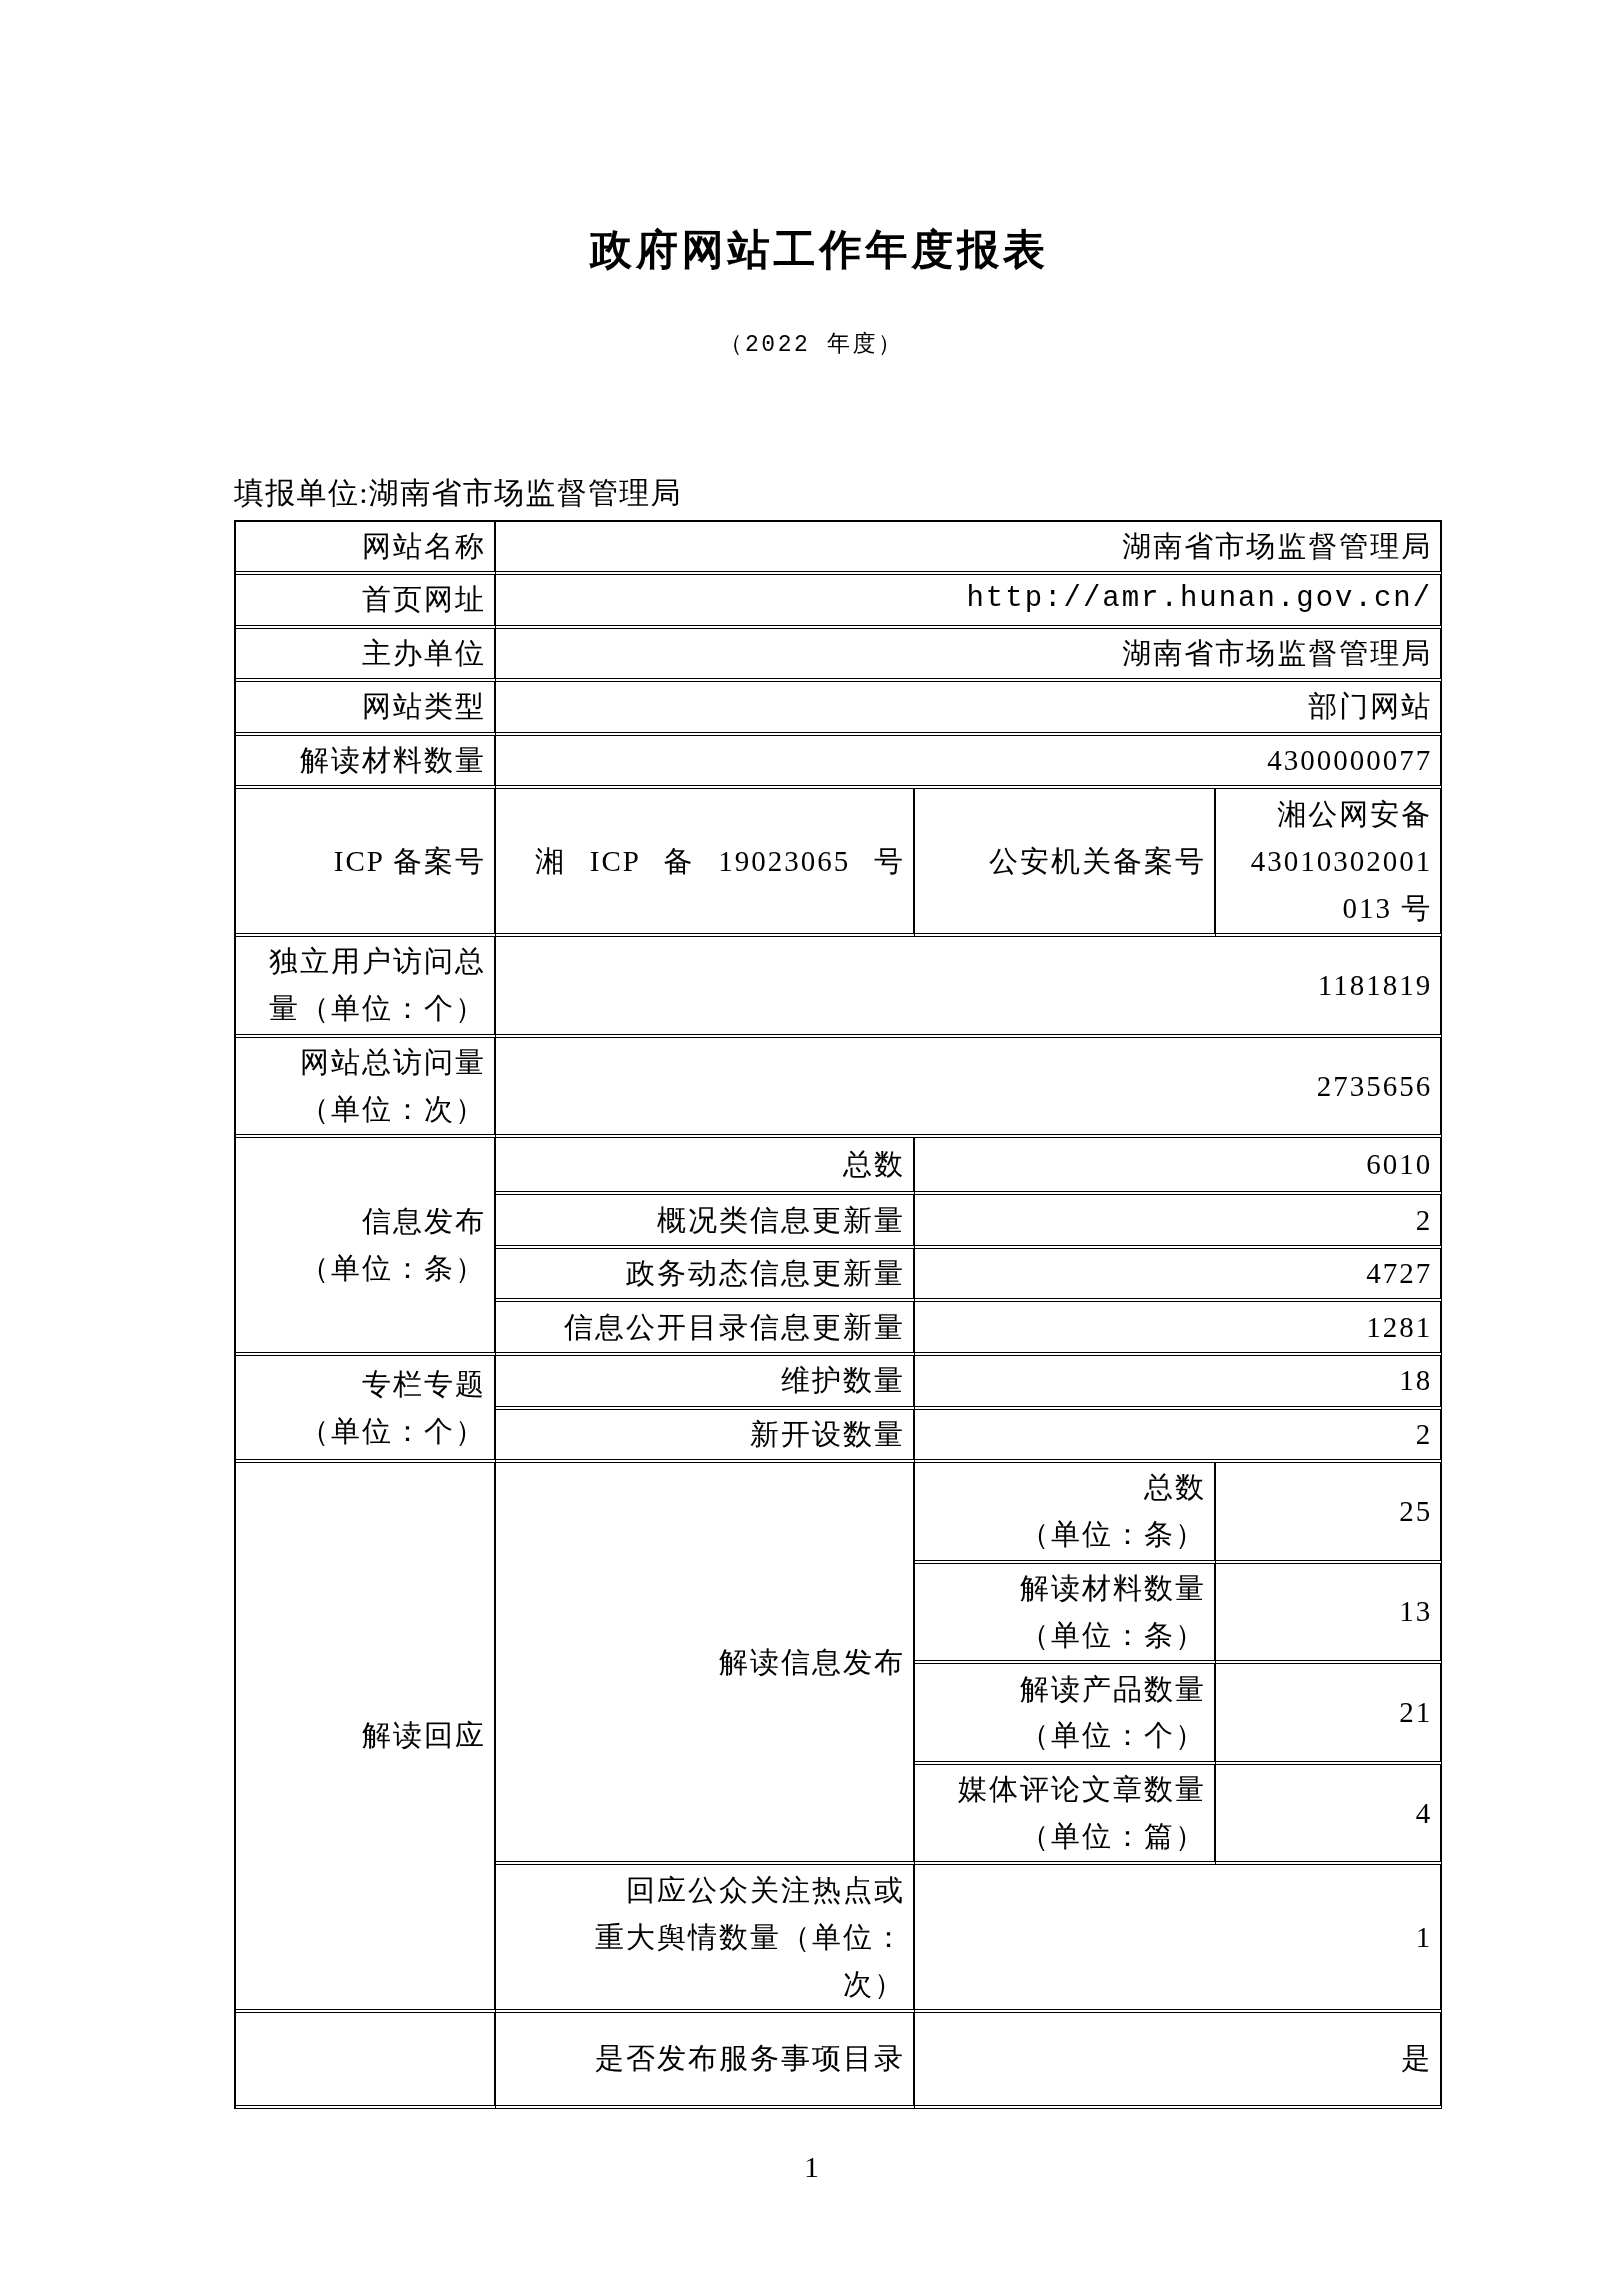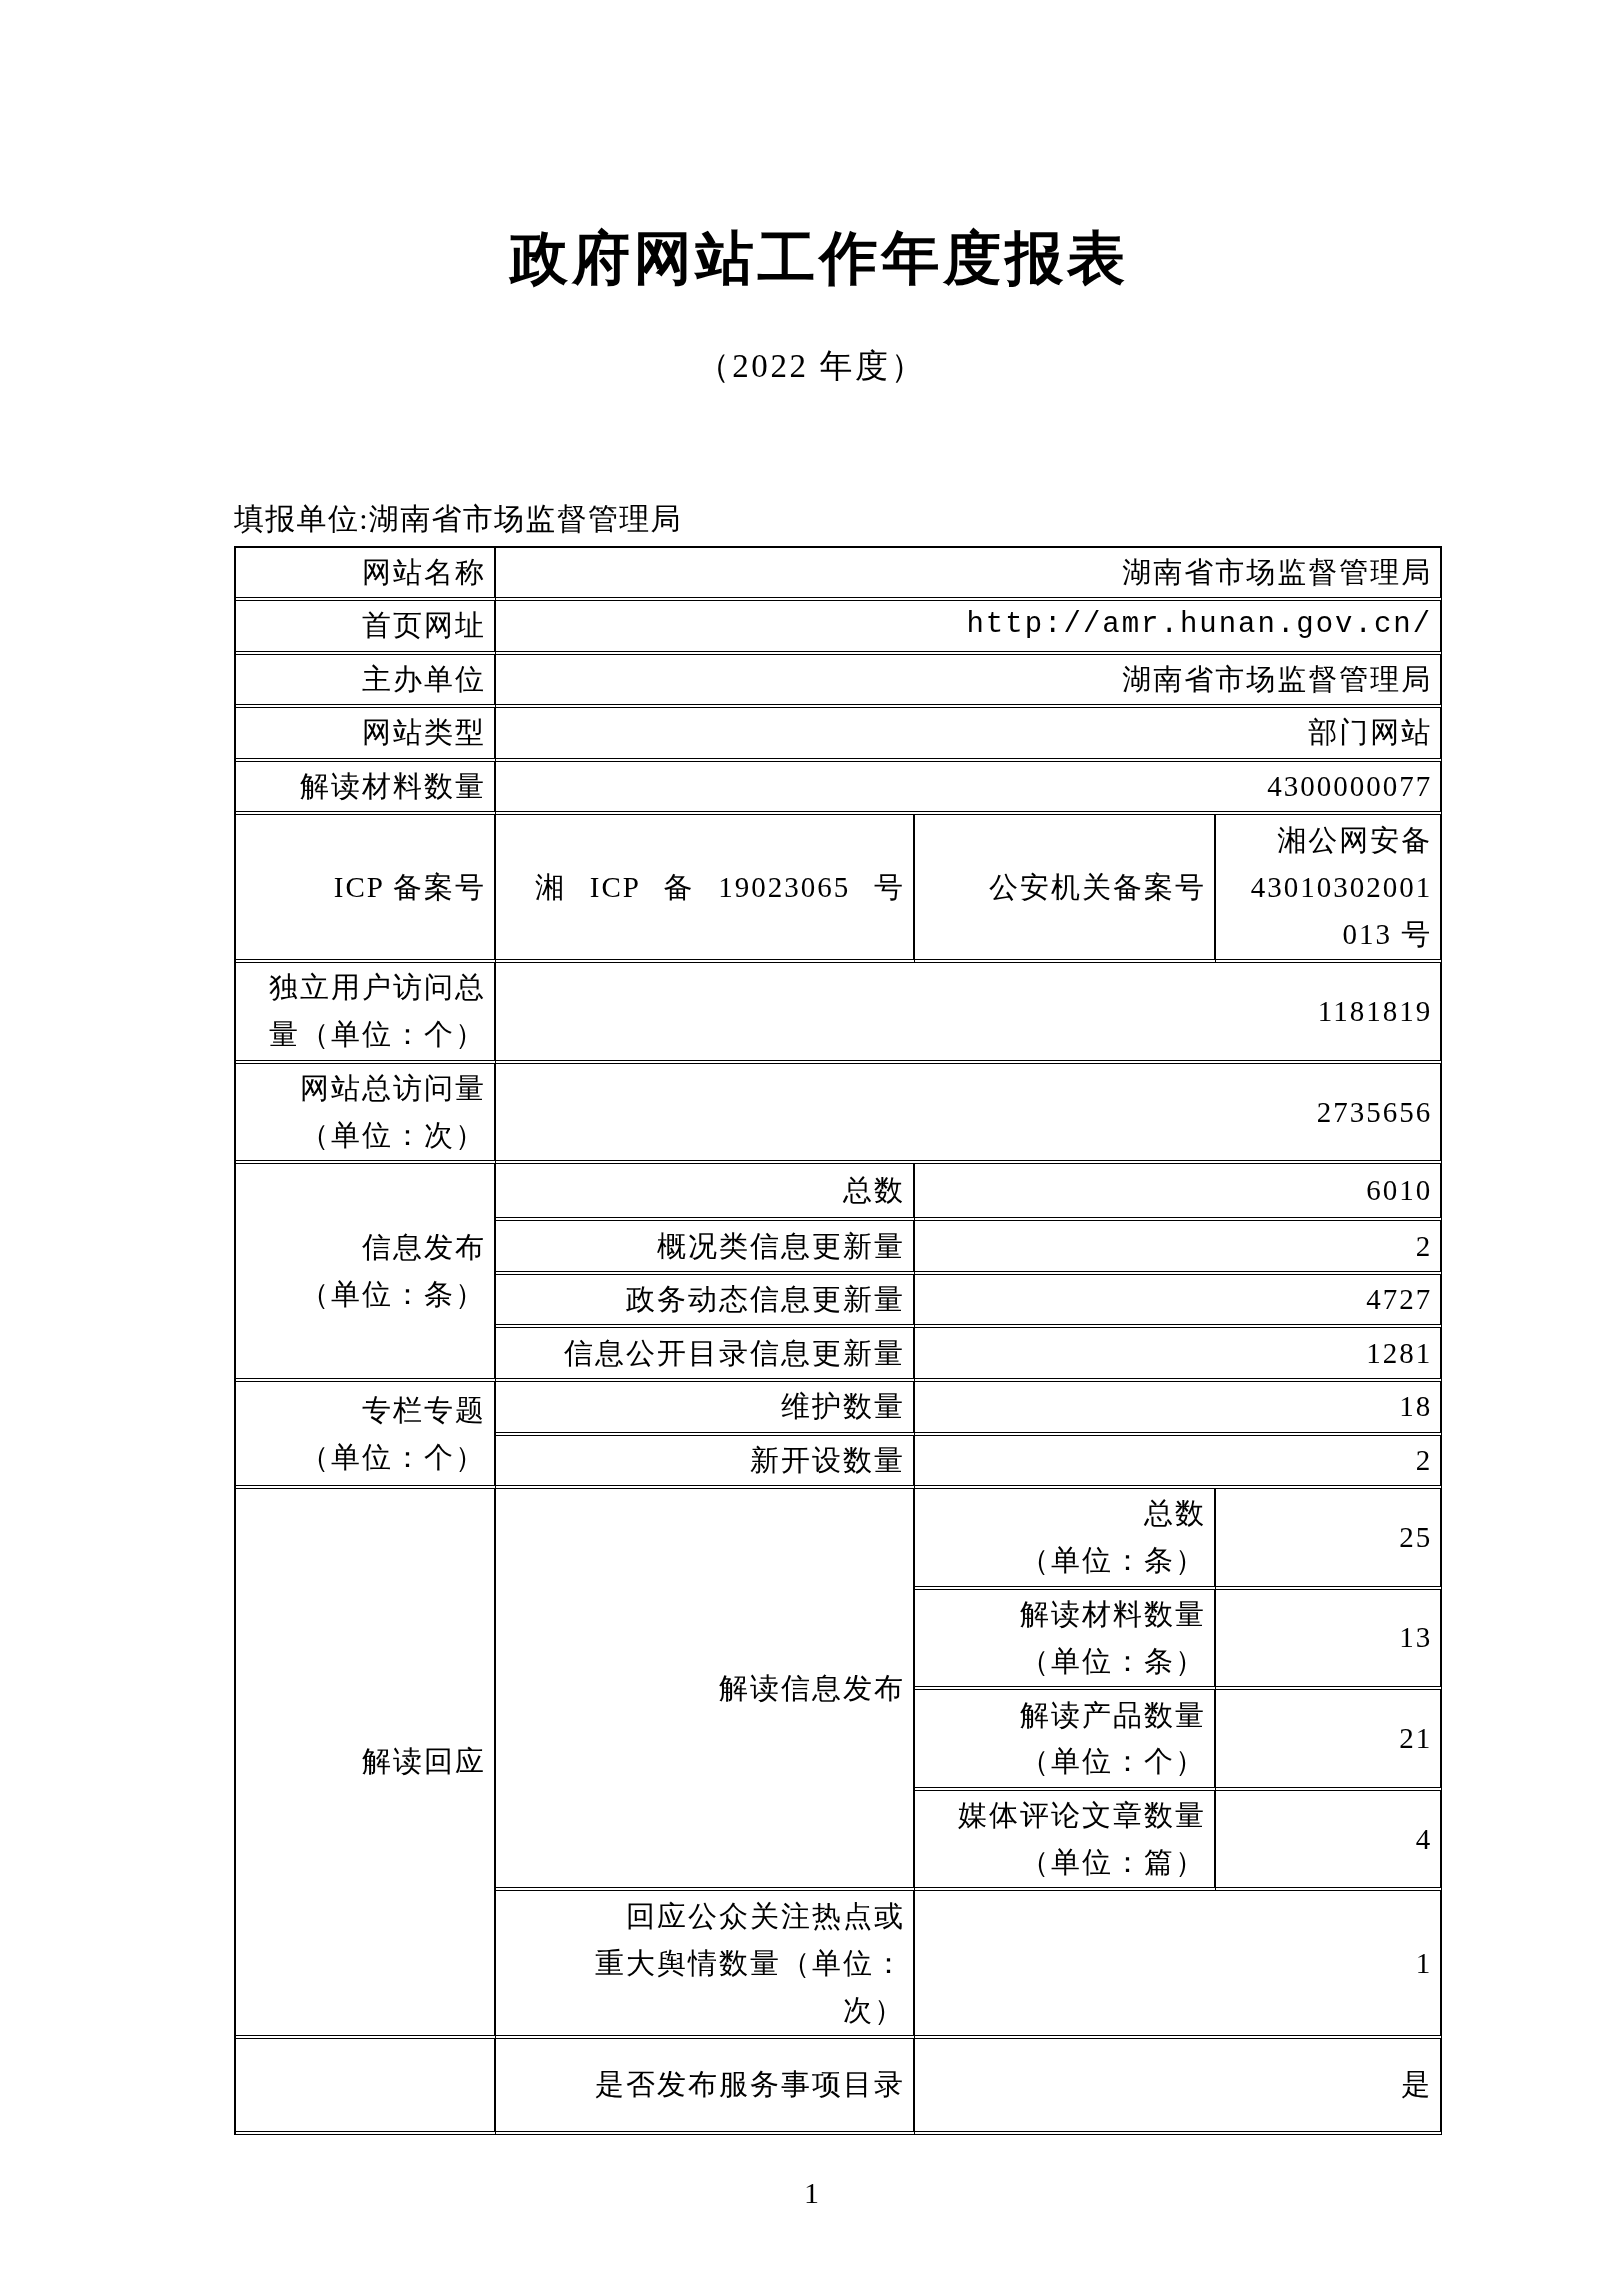--- a/index.html
+++ b/index.html
@@ -12,32 +12,33 @@
     height: 2295px;
     overflow: hidden;
     color: #000;
     font-family: "Liberation Serif", "DejaVu Serif", serif;
   }
   .page-title {
     margin: 229px 0 0 0;
     text-align: center;
     font-family: "Liberation Sans", "DejaVu Sans", sans-serif;
     font-weight: bold;
-    font-size: 58px;
+    font-size: 42px;
     line-height: 1;
     letter-spacing: 3.9px;
     white-space: nowrap;
     padding-left: 16px;
   }
   .page-subtitle {
     margin-top: 63px;
     text-align: center;
-    font-size: 33px;
+    font-size: 23px;
     line-height: 1;
     letter-spacing: 2.6px;
+    font-family: Liberation Mono, monospace;
   }
   .filing-unit {
     margin: 119px 0 10.5px 234px;
     font-size: 30px;
     line-height: 1.1;
     letter-spacing: 1.3px;
   }
   table.report-table {
     margin-left: 234px;
     width: 1205px;

